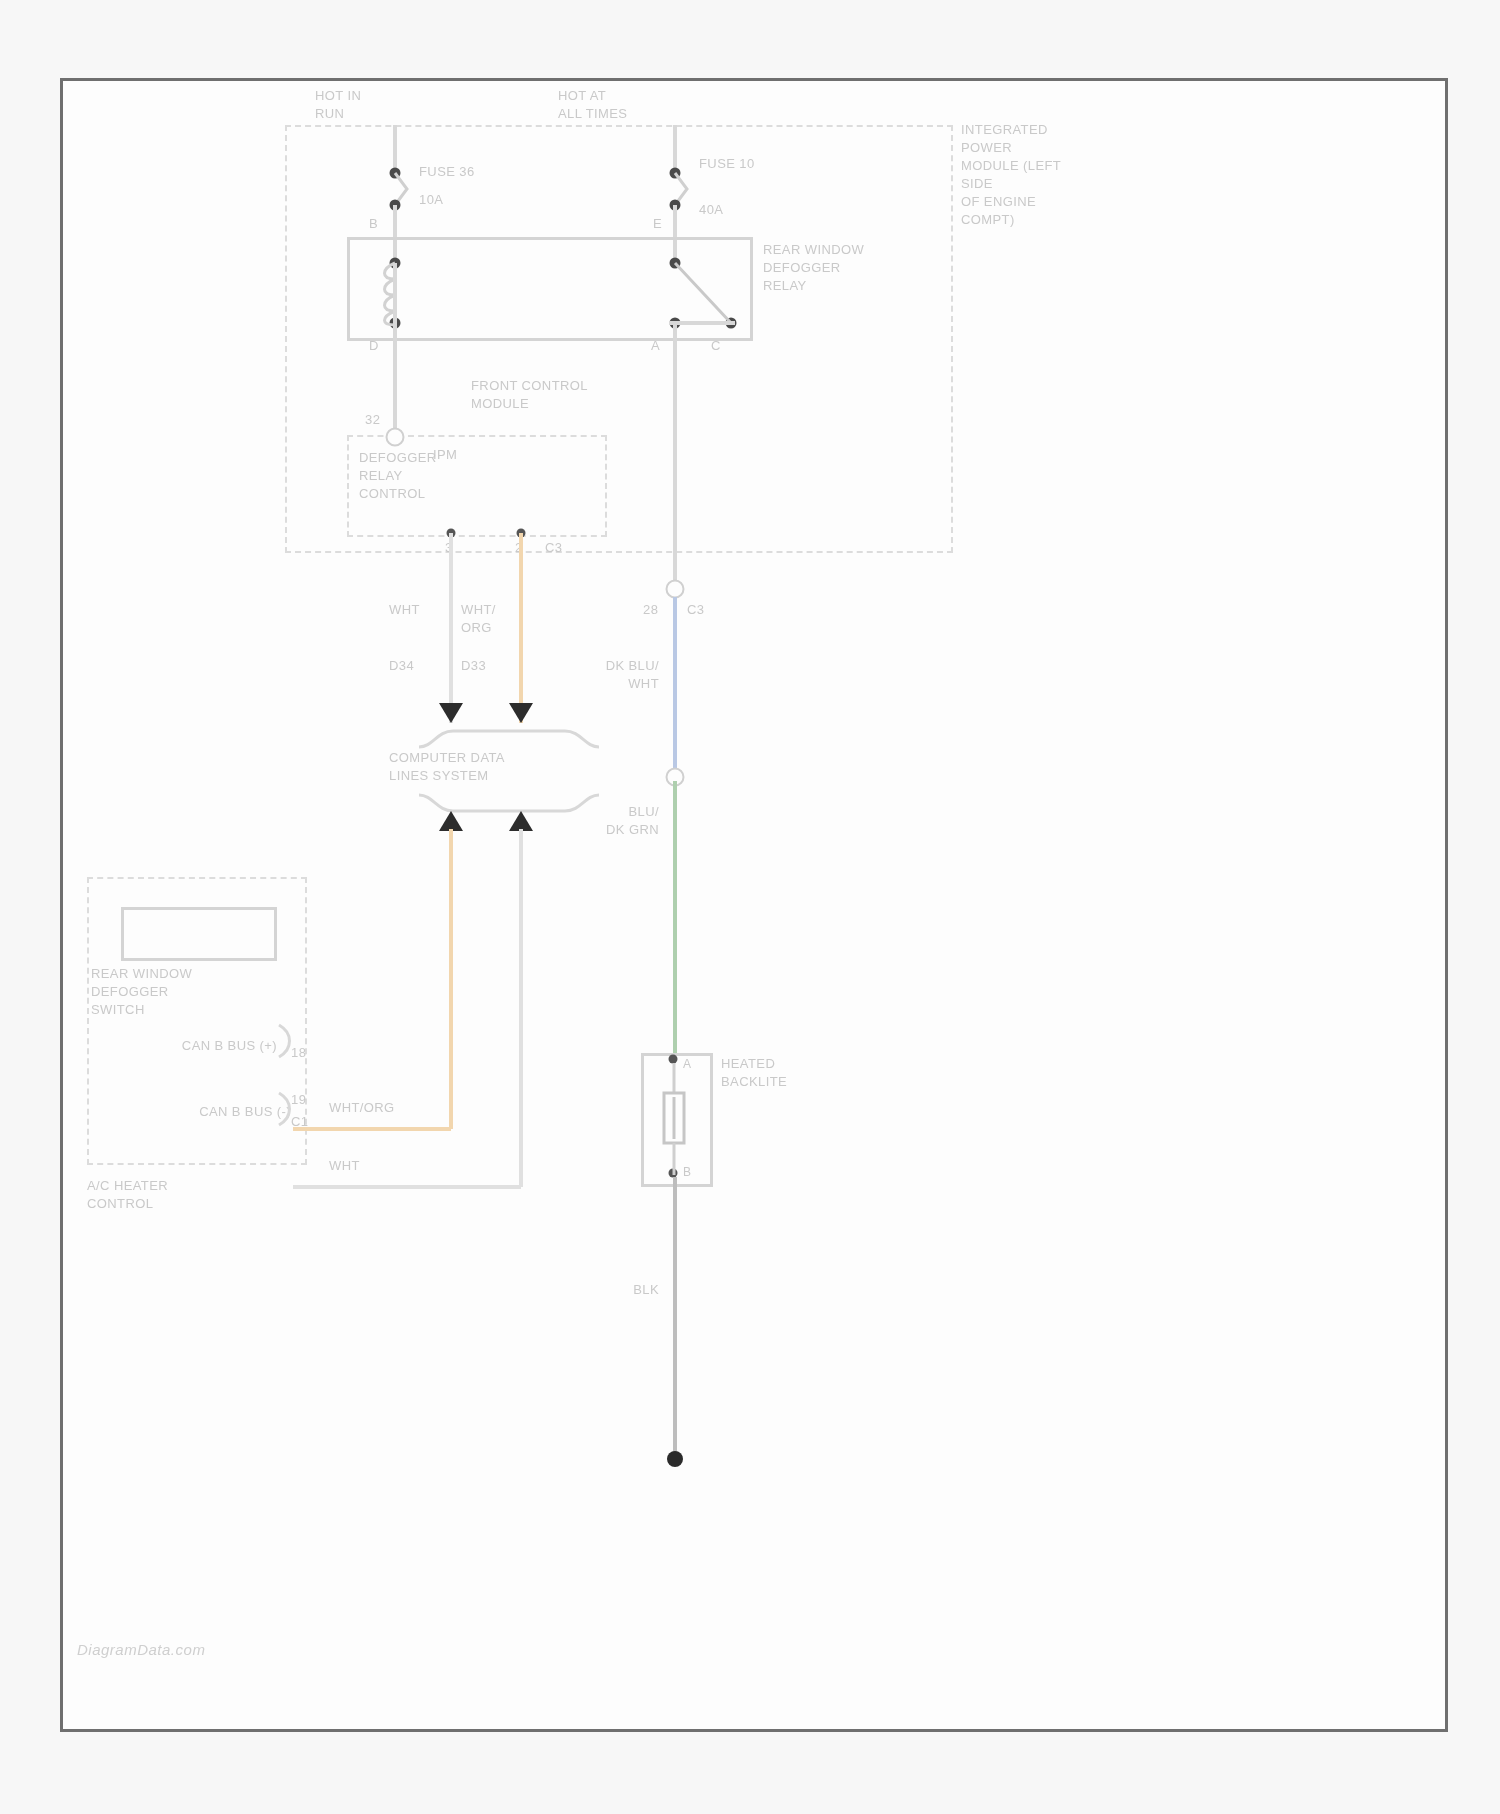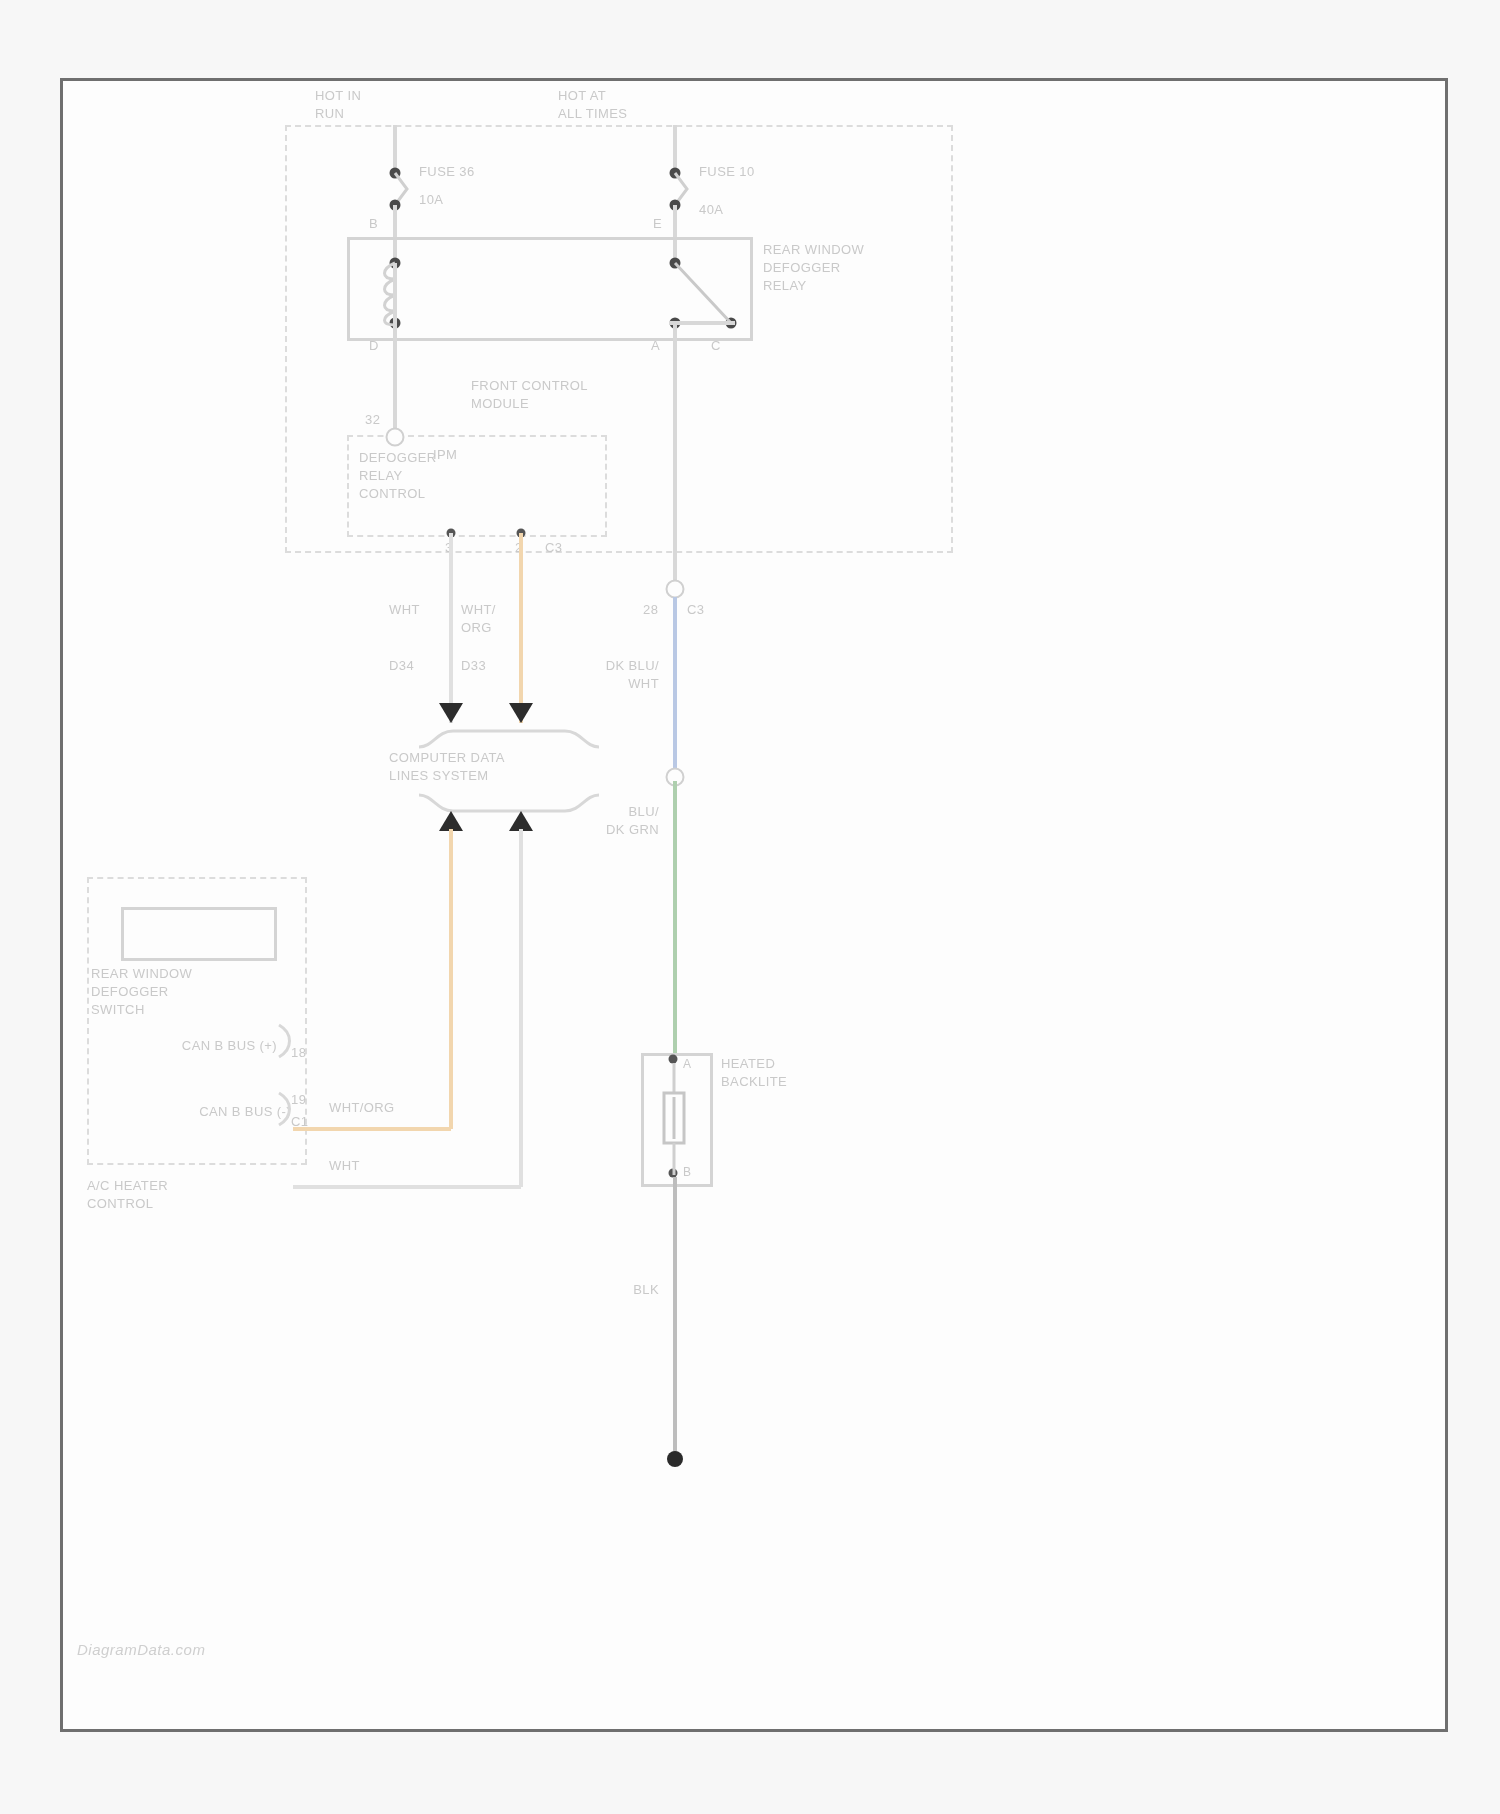--- a/index.html
+++ b/index.html
@@ -40,20 +40,26 @@
   svg{display:block;overflow:visible;}
 </style>
 </head>
 <body>
 
 <div id="page">
   <div id="sheet">
 
     <div class="dash" style="left:222px;top:44px;width:664px;height:424px;"></div>
 
+    <div class="lbl" style="left:898px;top:40px;width:220px;">INTEGRATED
+POWER
+MODULE (LEFT
+SIDE
+OF ENGINE
+COMPT)</div>
 
     <div class="lbl c" style="left:332px;top:6px;width:160px;"><span>HOT IN</span><br><span>RUN</span></div>
 
     <div class="lbl c" style="left:590px;top:6px;width:190px;"><span>HOT AT</span><br><span>ALL TIMES</span></div>
 
     <div class="wire v" style="left:330px;top:44px;height:46px;"></div>
     <div class="dot" style="left:332px;top:92px;"></div>
 
     <svg style="position:absolute;left:322px;top:92px;width:26px;height:32px;">
       <polyline points="10,0 22,16 10,32" fill="none" stroke="#d0d0d0" stroke-width="3"></polyline>
@@ -62,21 +68,21 @@
     <div class="lbl" style="left:356px;top:82px;"><span>FUSE 36</span></div>
     <div class="lbl" style="left:356px;top:110px;"><span>10A</span></div>
     <div class="wire v" style="left:330px;top:124px;height:58px;"></div>
 
     <div class="wire v" style="left:610px;top:44px;height:46px;"></div>
     <div class="dot" style="left:612px;top:92px;"></div>
     <svg style="position:absolute;left:602px;top:92px;width:26px;height:32px;">
       <polyline points="10,0 22,16 10,32" fill="none" stroke="#d0d0d0" stroke-width="3"></polyline>
     </svg>
     <div class="dot" style="left:612px;top:124px;"></div>
-    <div class="lbl" style="left:636px;top:82px;"><span>FUSE 10</span></div>
+    <div class="lbl" style="left:636px;top:74px;"><span>FUSE 10</span></div>
     <div class="lbl" style="left:636px;top:120px;"><span>40A</span></div>
     <div class="wire v" style="left:610px;top:124px;height:58px;"></div>
 
     <div class="box" style="left:284px;top:156px;width:400px;height:98px;"></div>
 
     <div class="lbl" style="left:306px;top:134px;">B</div>
     <div class="lbl" style="left:590px;top:134px;">E</div>
     <div class="lbl" style="left:306px;top:256px;">D</div>
     <div class="lbl" style="left:588px;top:256px;">A</div>
     <div class="lbl" style="left:648px;top:256px;">C</div>

